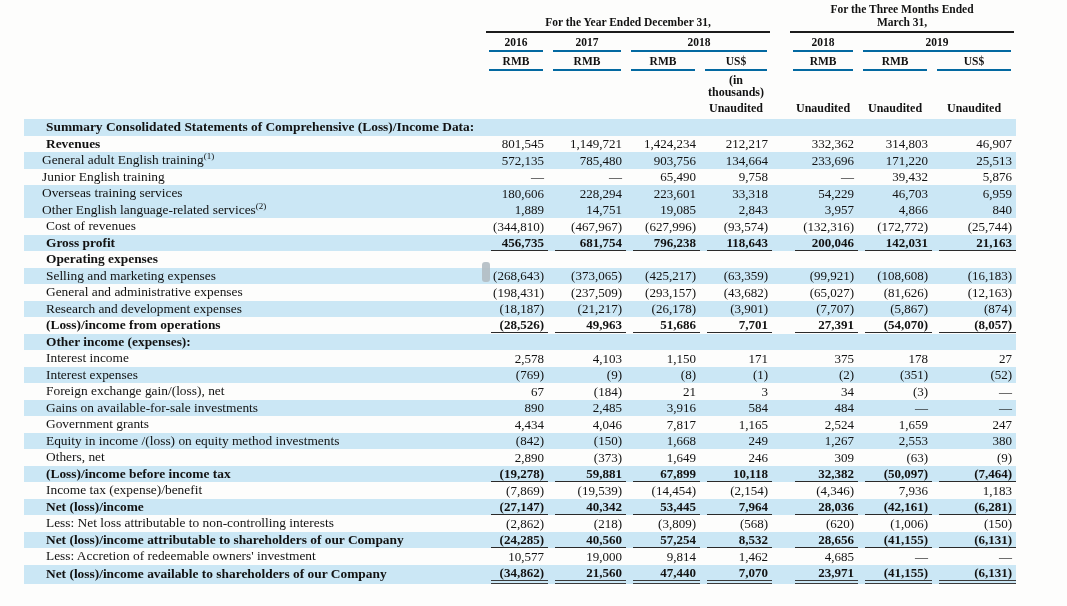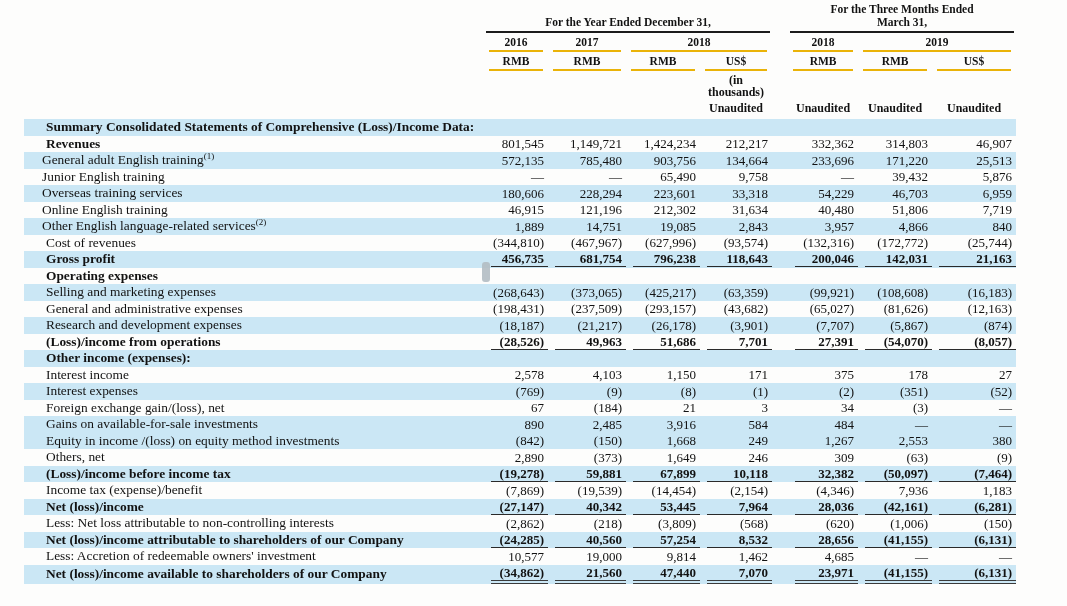--- a/index.html
+++ b/index.html
@@ -21,21 +21,21 @@
   col.c1{width:64px;} col.c2{width:78px;} col.c3{width:74px;} col.c4{width:72px;}
   col.c-gap{width:16px;}
   col.c5{width:70px;} col.c6{width:74px;} col.c7{width:84px;}
 
   thead td{
     font-weight:bold;text-align:center;vertical-align:bottom;
     font-size:11.5px;line-height:13px;padding:0;
   }
   thead .gline{border-bottom:2px solid #1c1c1c;padding-bottom:2px;margin:0 2px;}
   thead .blk{display:block;}
-  thead .yline{border-bottom:2px solid #eab308;padding-bottom:1px;margin:0 5px;}
+  thead .yline{border-bottom:2px solid #0369a1;padding-bottom:1px;margin:0 5px;}
   thead tr.r-years td{padding-top:3px;}
   thead tr.r-cur td{padding-top:3px;}
   thead .small{font-size:12px;line-height:12px;}
   thead tr.r-thousands td{padding-top:3px;}
   thead tr.r-unaudited td{padding-top:4px;padding-bottom:5px;}
 
   tbody tr{height:16.5px;}
   tbody tr.stripe{background:var(--stripe,#cbe7f5);}
   td{padding:0;}
   td.lbl{
@@ -284,45 +284,20 @@
         <td class="num">
           <div class="v">54,229</div>
         </td>
         <td class="num">
           <div class="v">46,703</div>
         </td>
         <td class="num">
           <div class="v">6,959</div>
         </td>
       </tr>
-      <tr>
-        <td class="lbl ind">Online English training</td>
-        <td class="num">
-          <div class="v">46,915</div>
-        </td>
-        <td class="num">
-          <div class="v">121,196</div>
-        </td>
-        <td class="num">
-          <div class="v">212,302</div>
-        </td>
-        <td class="num">
-          <div class="v">31,634</div>
-        </td>
-        <td></td>
-        <td class="num">
-          <div class="v">40,480</div>
-        </td>
-        <td class="num">
-          <div class="v">51,806</div>
-        </td>
-        <td class="num">
-          <div class="v">7,719</div>
-        </td>
-      </tr>
       <tr class="stripe">
         <td class="lbl ind">Other English language-related services<sup>(2)</sup></td>
         <td class="num">
           <div class="v">1,889</div>
         </td>
         <td class="num">
           <div class="v">14,751</div>
         </td>
         <td class="num">
           <div class="v">19,085</div>
@@ -632,20 +607,45 @@
         </td>
         <td></td>
         <td class="num">
           <div class="v">484</div>
         </td>
         <td class="num">
           <div class="v">—</div>
         </td>
         <td class="num">
           <div class="v">—</div>
+        </td>
+      </tr>
+      <tr>
+        <td class="lbl">Government grants</td>
+        <td class="num">
+          <div class="v">4,434</div>
+        </td>
+        <td class="num">
+          <div class="v">4,046</div>
+        </td>
+        <td class="num">
+          <div class="v">7,817</div>
+        </td>
+        <td class="num">
+          <div class="v">1,165</div>
+        </td>
+        <td></td>
+        <td class="num">
+          <div class="v">2,524</div>
+        </td>
+        <td class="num">
+          <div class="v">1,659</div>
+        </td>
+        <td class="num">
+          <div class="v">247</div>
         </td>
       </tr>
       <tr class="stripe">
         <td class="lbl">Equity in income /(loss) on equity method investments</td>
         <td class="num">
           <div class="v">(842)</div>
         </td>
         <td class="num">
           <div class="v">(150)</div>
         </td>

